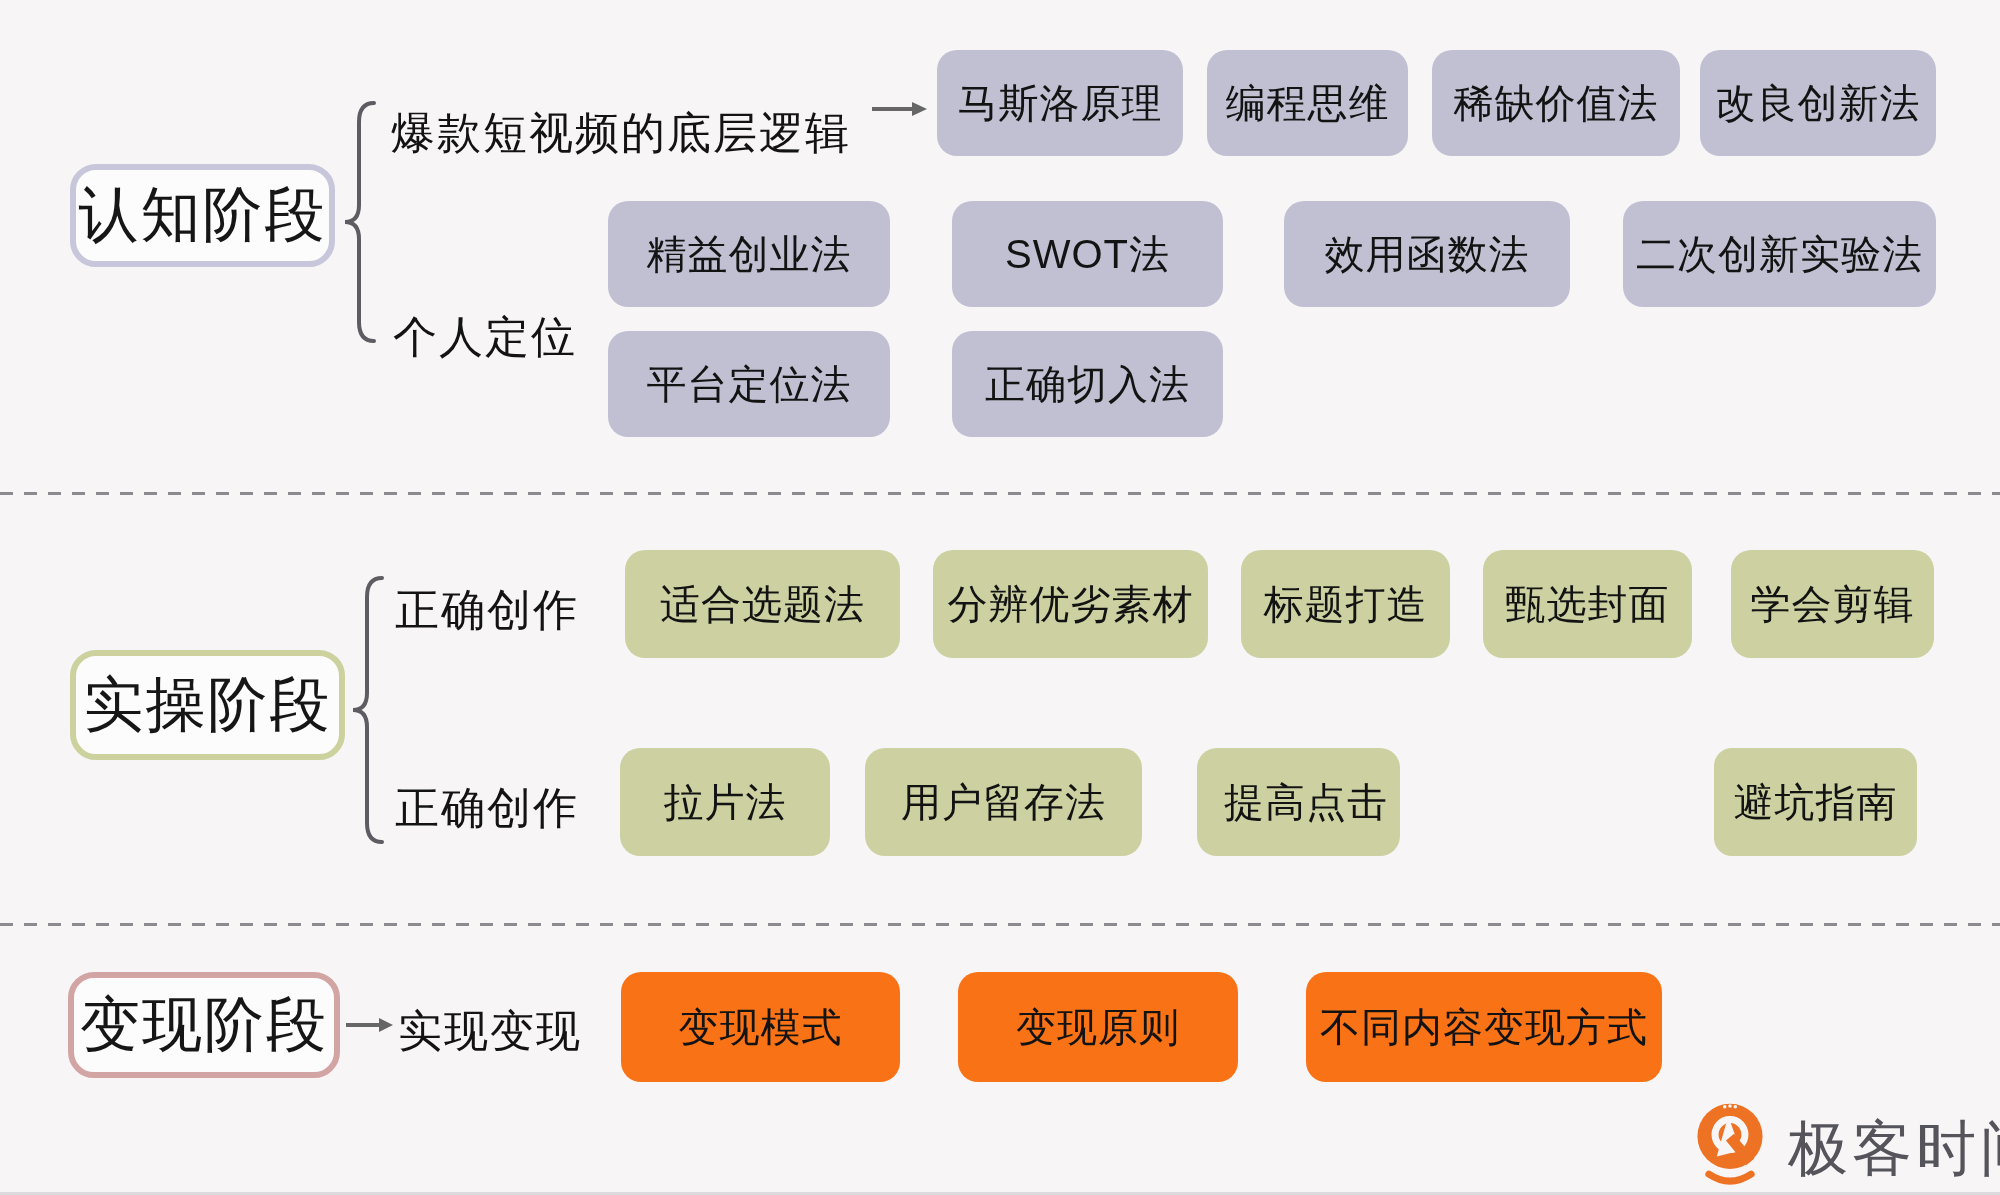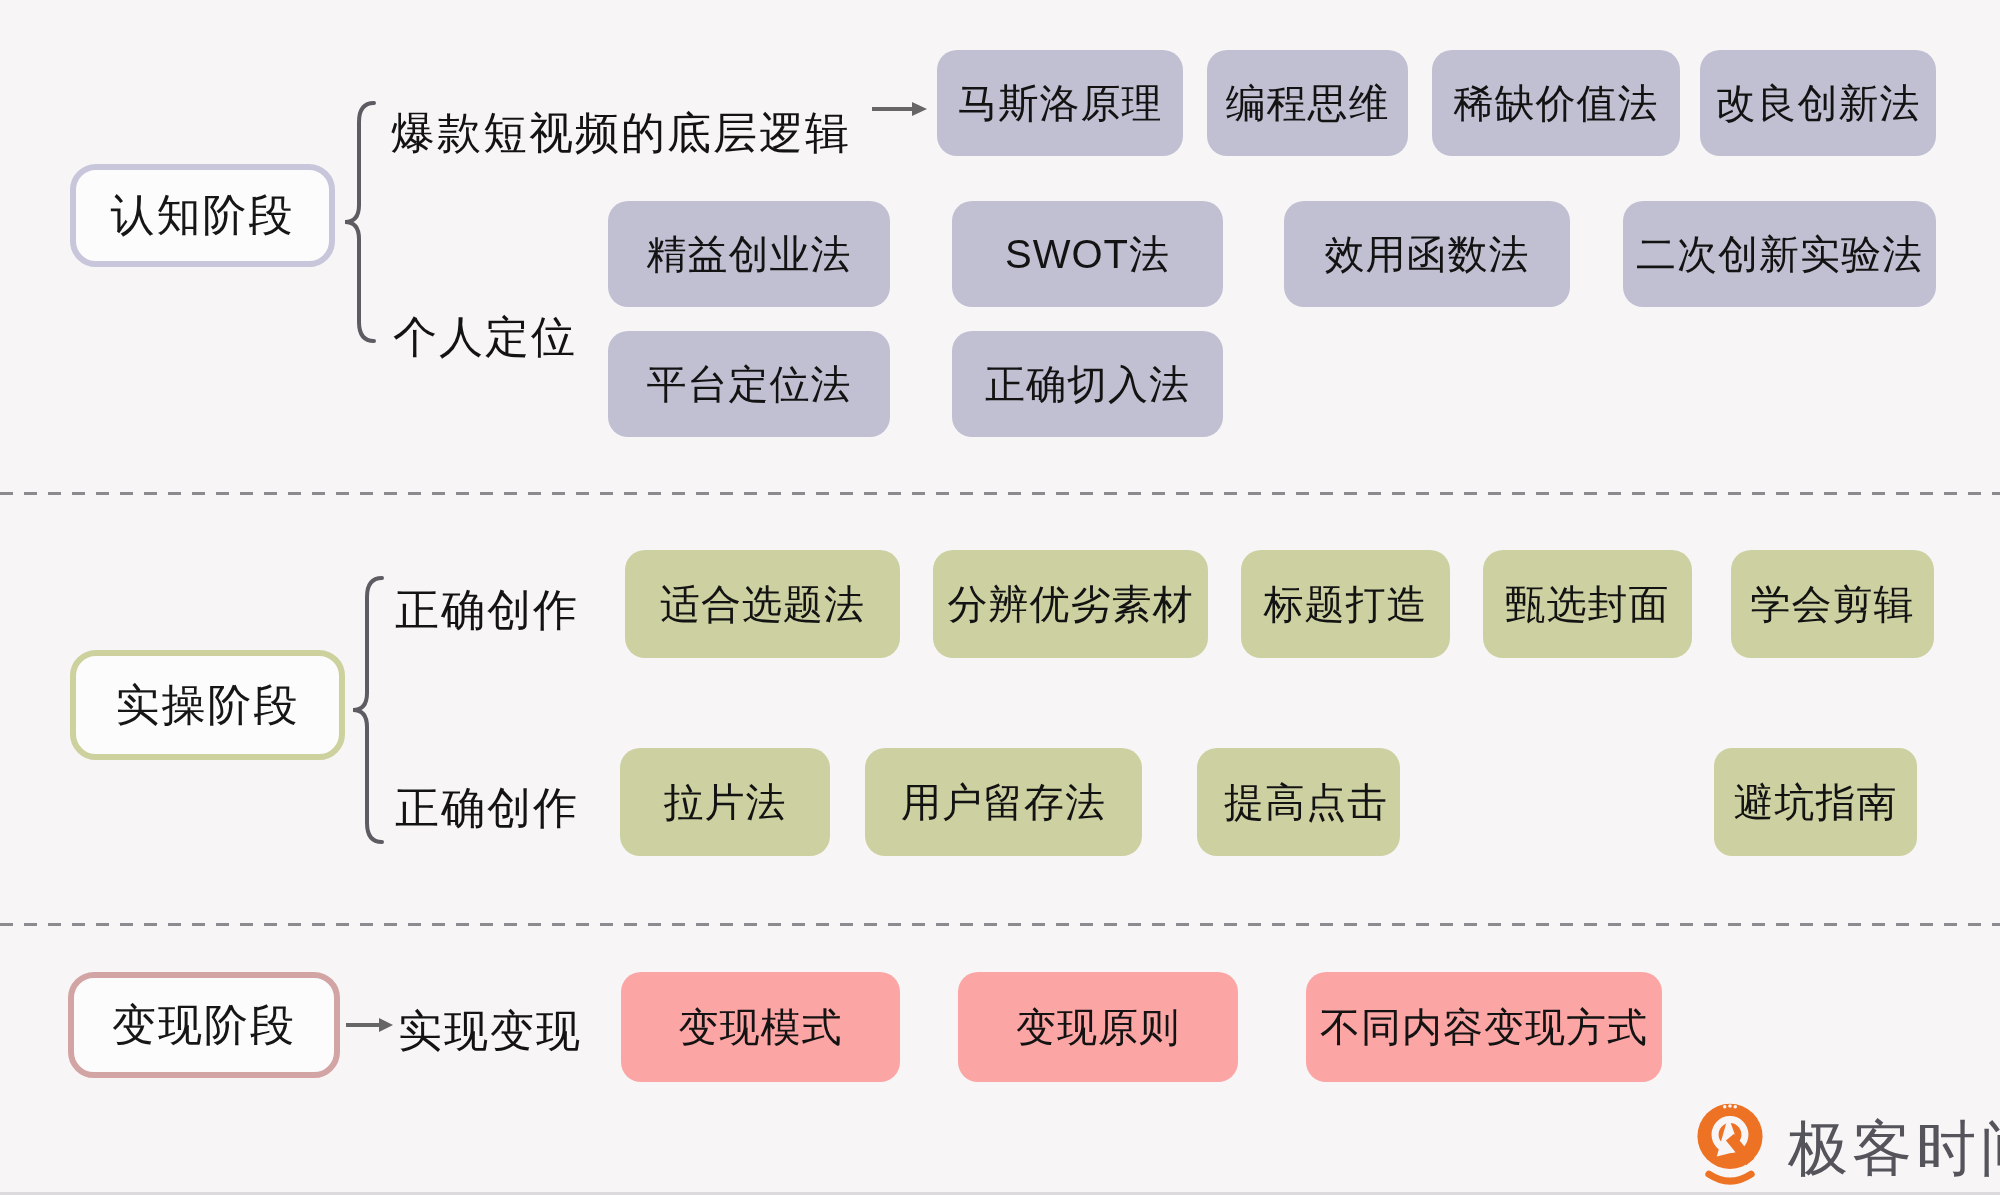--- a/index.html
+++ b/index.html
@@ -12,21 +12,21 @@
     width:2000px;height:1195px;
     background:#f7f5f6;
     overflow:hidden;
     border-bottom:3px solid #dddadd;
     box-sizing:border-box;
   }
   .stage-box{
     position:absolute;
     background:#fdfcfd;
     display:flex;align-items:center;justify-content:center;
-    font-size:44px;color:#161616;letter-spacing:2px;
+    font-size:60px;color:#161616;letter-spacing:2px;
     border-radius:26px;
     box-sizing:border-box;
   }
   .stage-cognition{border:6px solid #c7c6da;}
   .stage-practice{border:6px solid #ccd19d;}
   .stage-monetization{border:6px solid #d2a4a4;}
   .branch-label{
     position:absolute;
     font-size:44px;color:#131313;letter-spacing:2px;
     white-space:nowrap;
@@ -35,21 +35,21 @@
     position:absolute;
     display:flex;align-items:center;justify-content:center;
     font-size:40px;color:#131313;
     border-radius:20px;
     letter-spacing:1px;
     white-space:nowrap;
     box-sizing:border-box;
   }
   .node-purple{background:#c1c0d2;}
   .node-olive{background:#cdd1a1;}
-  .node-rose{background:#fca5a5;}
+  .node-rose{background:#f97316;}
   .dashline{
     position:absolute;left:0;width:2000px;height:3px;
     background:repeating-linear-gradient(90deg,#8d8a8f 0 13px,transparent 13px 24px);
   }
   .connector{position:absolute;}
   .logo{
     position:absolute;left:1686px;top:1100px;
     display:flex;align-items:center;
   }
   .logo-text{

